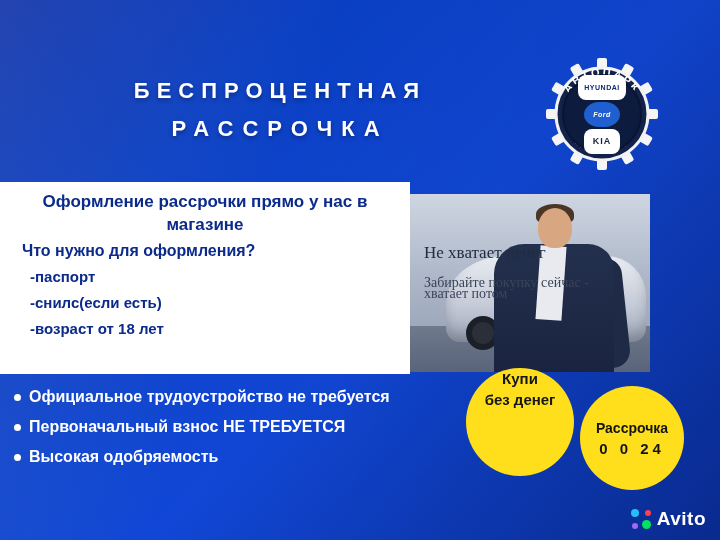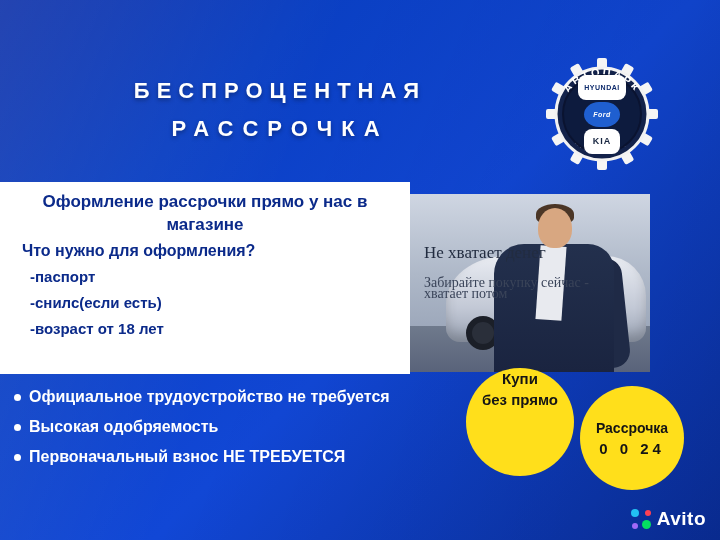--- a/index.html
+++ b/index.html
@@ -368,32 +368,32 @@
     </div>
   </div>
 
   <div class="bullets">
     <div class="bullet-row">
       <span class="dot"></span>
       <span class="bullet-text">Официальное трудоустройство не требуется</span>
     </div>
     <div class="bullet-row">
       <span class="dot"></span>
-      <span class="bullet-text">Высокая одобряемость</span>
+      <span class="bullet-text">Первоначальный взнос НЕ ТРЕБУЕТСЯ</span>
     </div>
     <div class="bullet-row">
       <span class="dot"></span>
-      <span class="bullet-text">Первоначальный взнос НЕ ТРЕБУЕТСЯ</span>
+      <span class="bullet-text">Высокая одобряемость</span>
     </div>
   </div>
 
   <div class="badge-buy">
     <span>
       <span>Купи</span><br>
-      <span>без прямо</span>
+      <span>без денег</span>
     </span>
   </div>
 
   <div class="badge-rass">
     <div class="t1">Рассрочка</div>
     <div class="t2">0 0 24</div>
   </div>
 
   <div class="avito">
     <span class="avito-mark">

